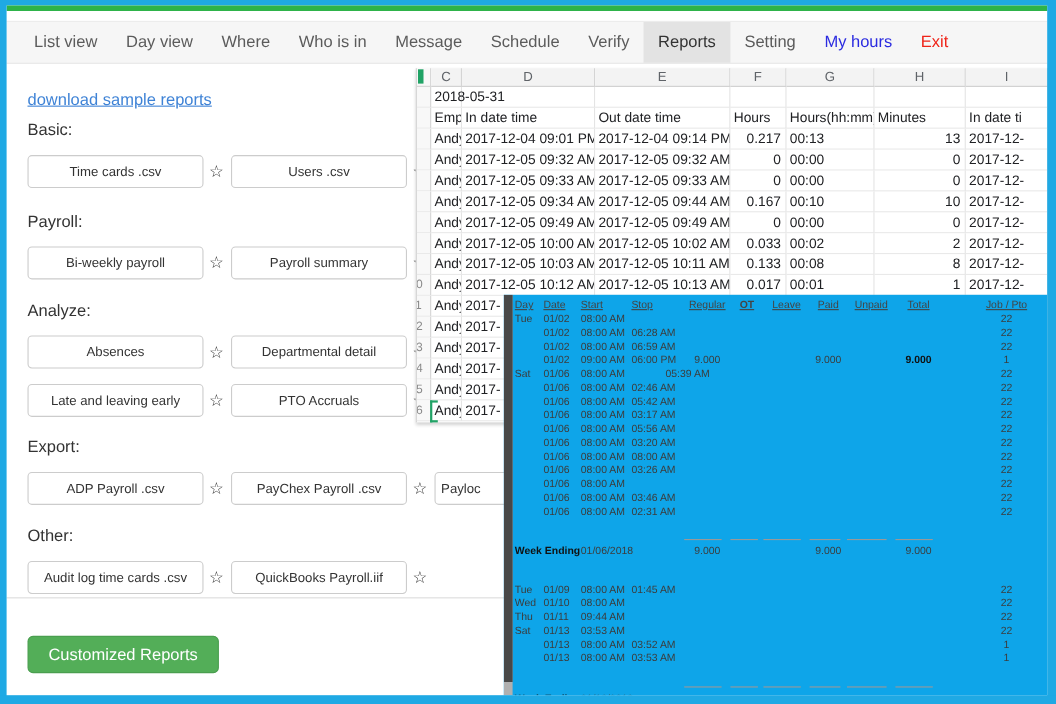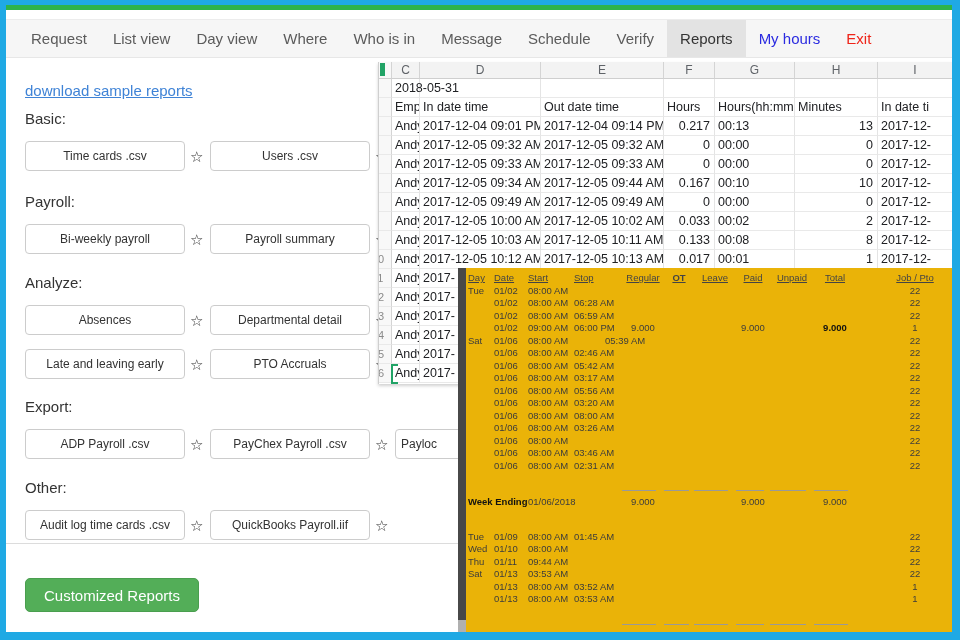--- a/index.html
+++ b/index.html
@@ -49,21 +49,21 @@
   .scell.rowhdr{background:#f8f8f8;border-right:1px solid #d4d4d4;color:#8a8a8a;font-size:11px;padding:0;}
   .scell.rowhdr span{display:inline-block;margin-left:-7px;}
   .scell.num{text-align:right;padding-right:4px;}
   .scell.spill{overflow:visible;z-index:1;}
   .corner-mark{position:absolute;left:1px;top:1px;width:5px;height:13px;background:var(--accent-green);}
   .sel-bracket{position:absolute;left:12px;top:302px;width:7px;height:20px;
                border-left:2px solid var(--accent-green);border-top:2px solid var(--accent-green);
                border-bottom:2px solid var(--accent-green);}
 
   
-  .overlay{position:absolute;left:458px;top:268px;width:494px;height:364px;background:#eab308;z-index:3;overflow:hidden;}
+  .overlay{position:absolute;left:458px;top:268px;width:494px;height:364px;background:#0ea5e9;z-index:3;overflow:hidden;}
   .vscroll{position:absolute;left:0;top:0;width:8px;height:364px;background:#b0b0b0;cursor:pointer;}
   .vscroll .thumb{position:absolute;left:0;top:0;width:8px;height:352px;background:#484848;}
   .report{position:absolute;left:10px;top:4px;right:10px;font-size:9.5px;color:#3c3c3c;}
   .rrow{display:grid;grid-template-columns:26px 34px 46px 48px 42px 30px 42px 34px 44px 42px 1fr 54px;
         line-height:12.5px;height:12.5px;white-space:nowrap;}
   .rrow .c{overflow:visible;}
   .rrow .ctr{text-align:center;}
   .rrow.rhead .c{text-decoration:underline;color:#444;}
   .bold{font-weight:bold;color:#111;}
   .rule-row{height:8px;margin-top:12px;}
@@ -71,29 +71,29 @@
   .we-row{margin-top:4px;}
   .wk2{margin-top:22px;}
 </style>
 </head>
 <body>
 
 <div class="screen">
 
   <div class="nav">
     <div id="nav-items" style="display:flex;align-items:stretch;">
-        <div class="nav-item">Request</div>
         <div class="nav-item">List view</div>
         <div class="nav-item">Day view</div>
         <div class="nav-item">Where</div>
         <div class="nav-item">Who is in</div>
         <div class="nav-item">Message</div>
         <div class="nav-item">Schedule</div>
         <div class="nav-item">Verify</div>
         <div class="nav-item active">Reports</div>
+        <div class="nav-item">Setting</div>
         <div class="nav-item accent-blue">My hours</div>
         <div class="nav-item accent-red">Exit</div>
       </div>
     <div class="nav-icon">
       
     </div>
   </div>
 
   <div class="left-panel">
     <a class="dl-link">download sample reports</a>

